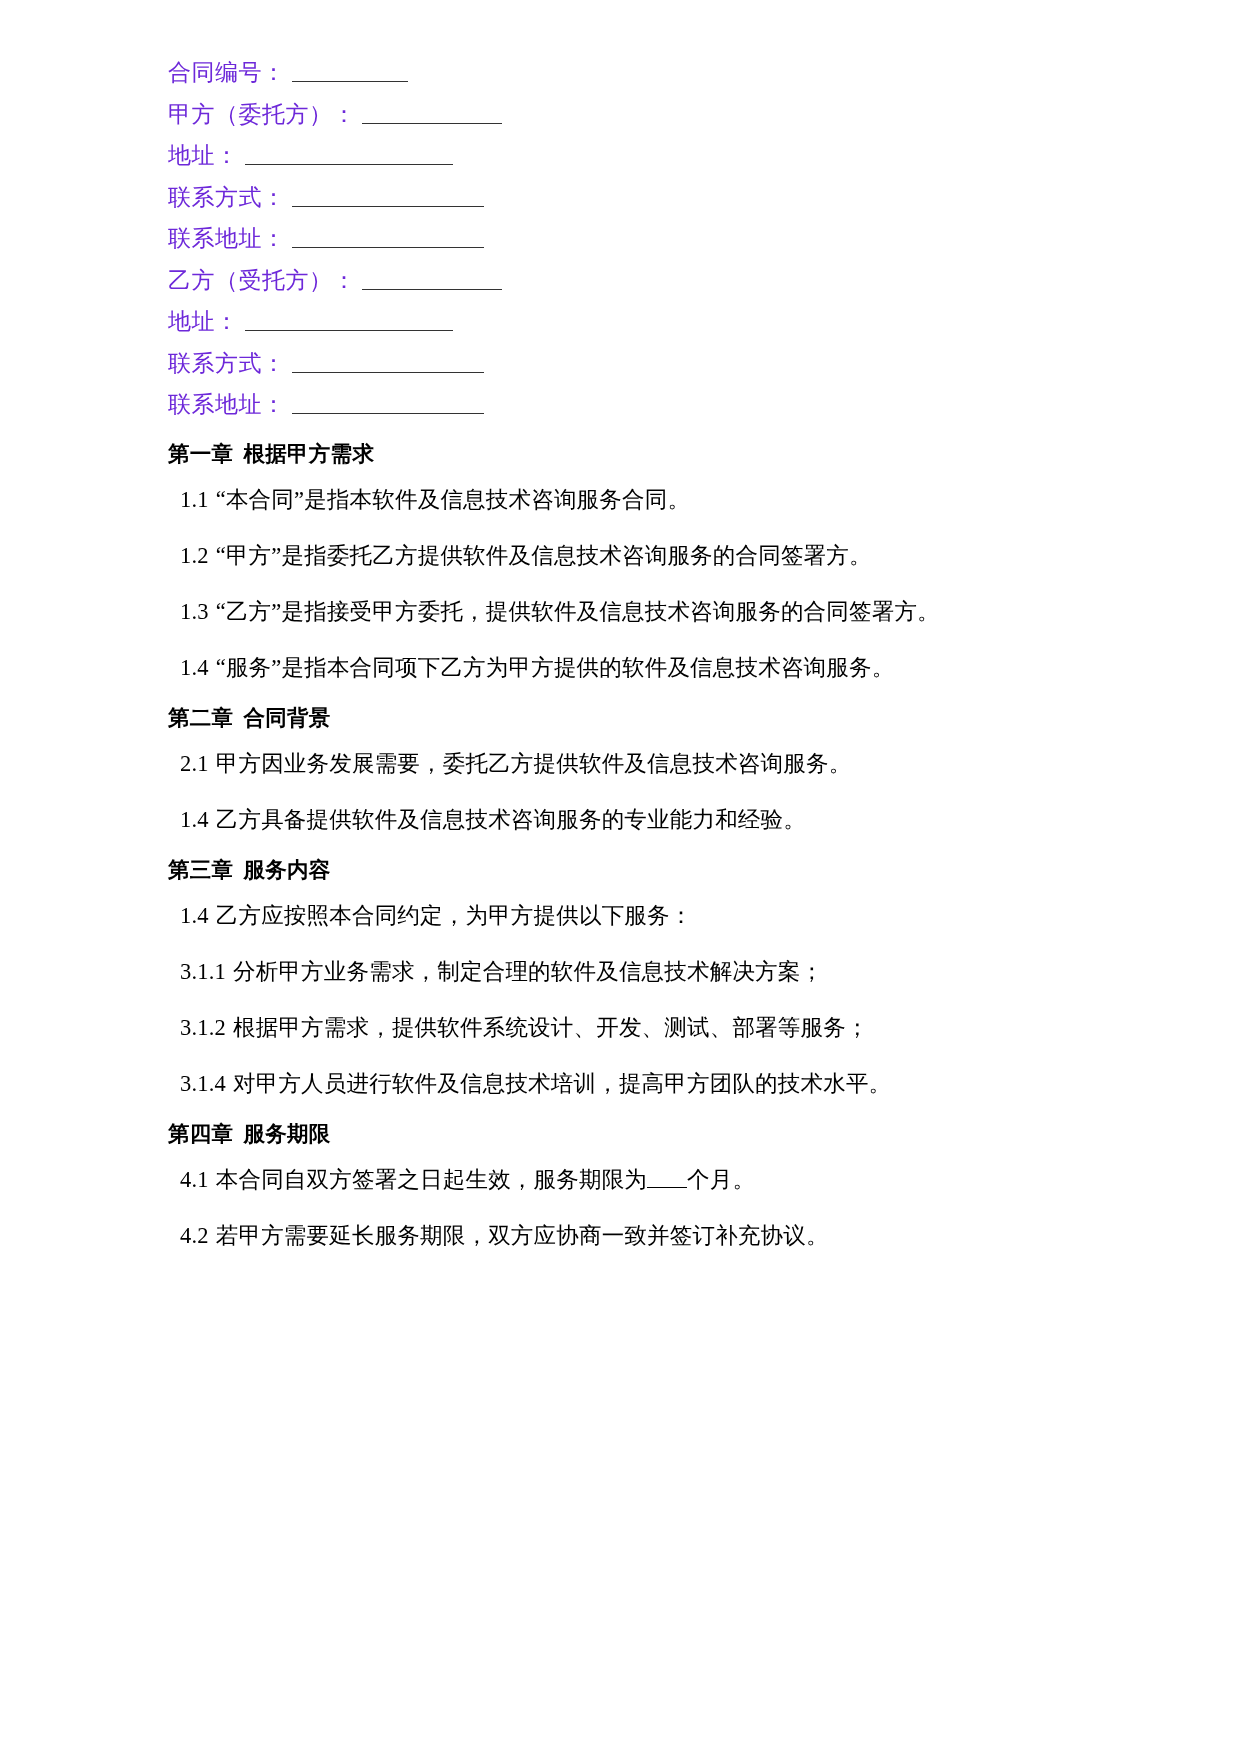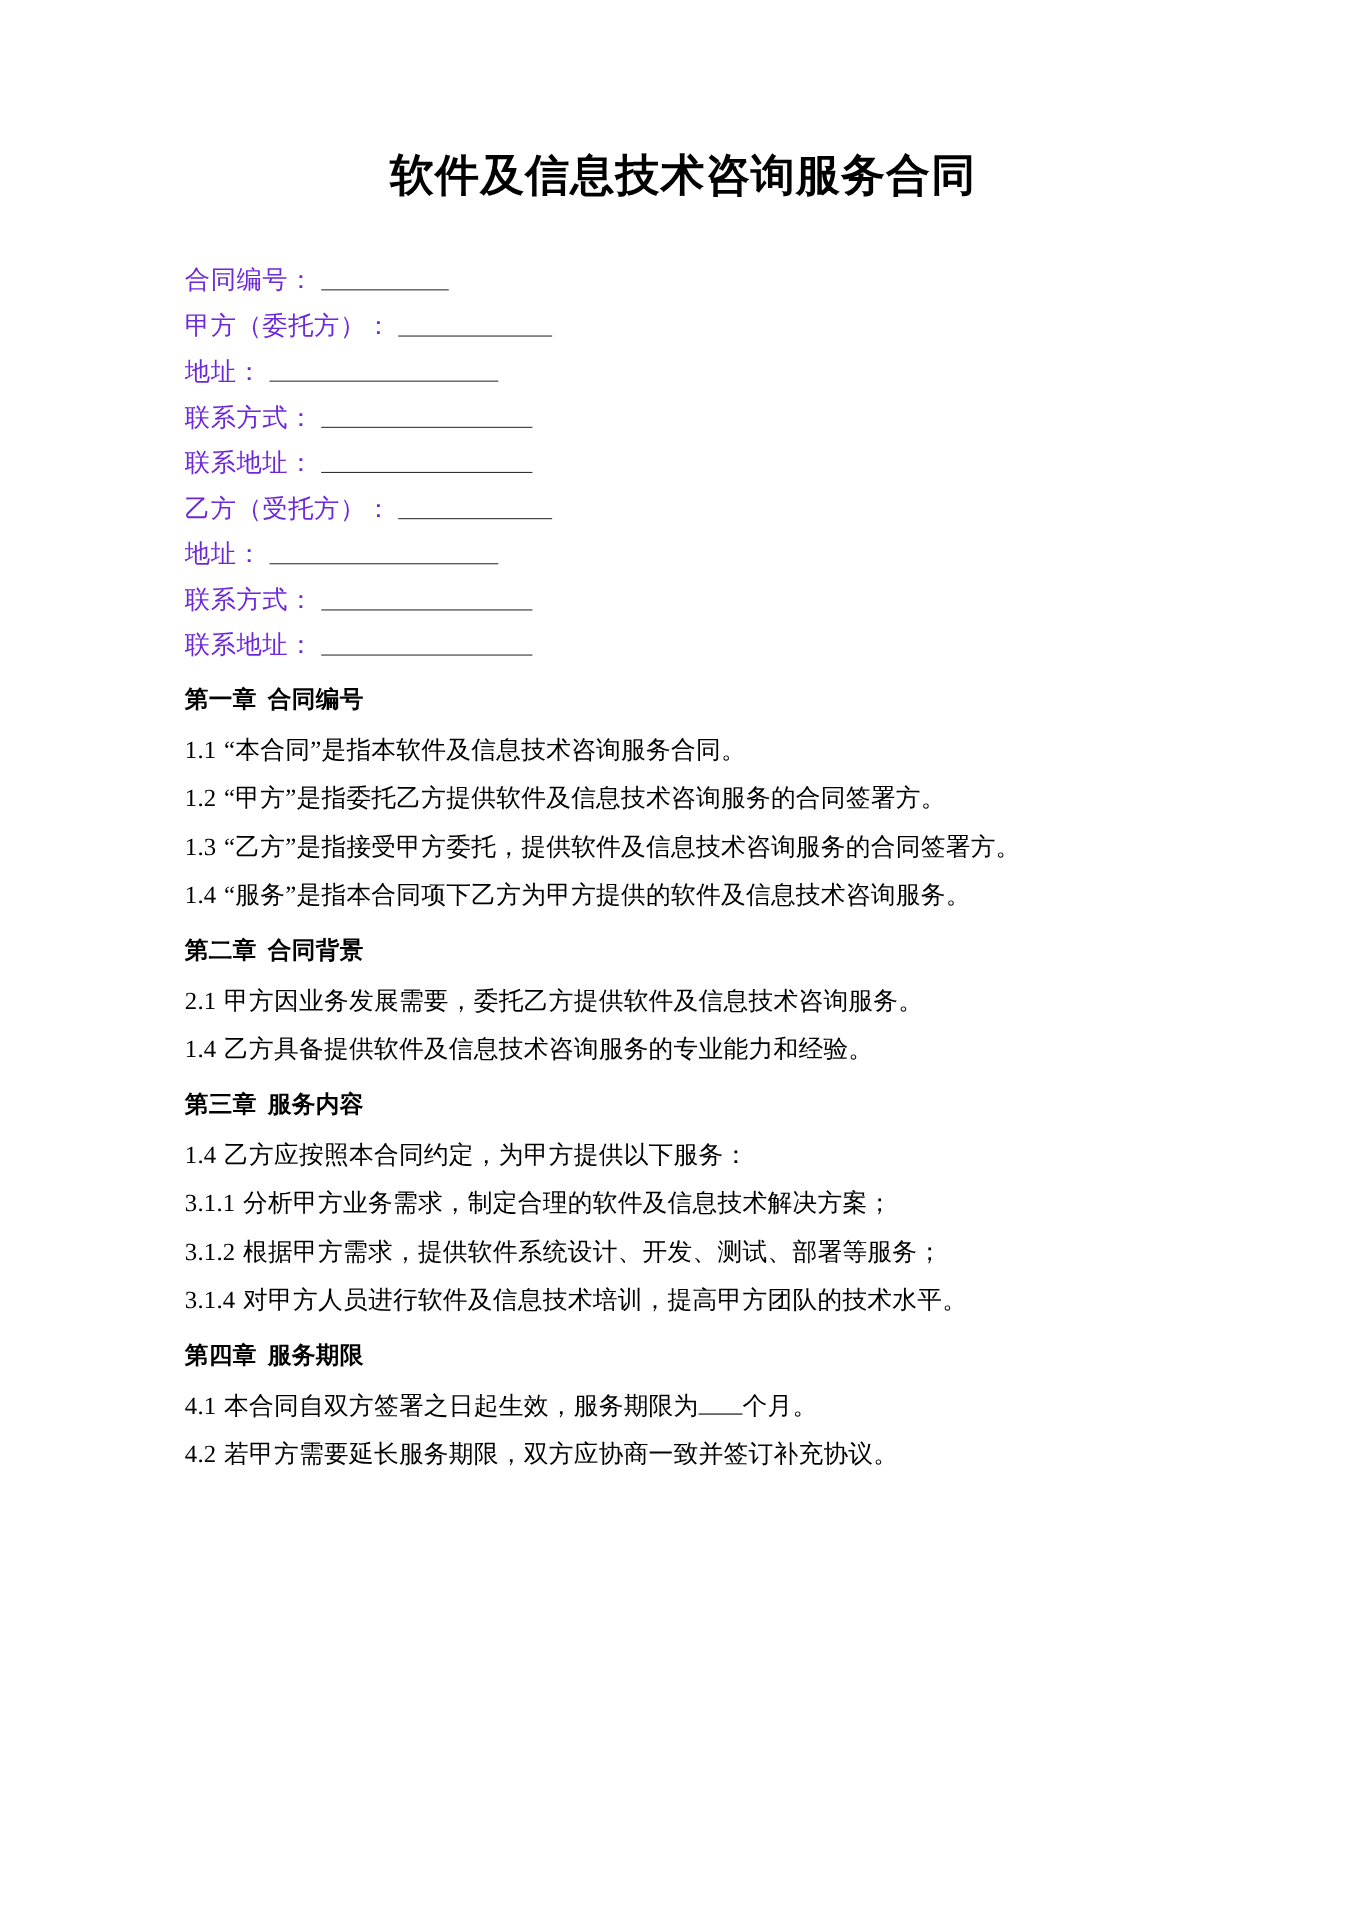--- a/index.html
+++ b/index.html
@@ -76,21 +76,21 @@
     letter-spacing: 0.3px;
   }
   .chapter .num { margin-right: 10px; }
 
   
   .clause {
     font-size: 22.5px;
     line-height: 44px;
     text-align: justify;
     text-justify: inter-ideograph;
-    margin: 0;
+    margin: 12px;
     letter-spacing: 0.2px;
   }
   .clause .num {
     margin-right: 7px;
     font-family: "Liberation Serif", "DejaVu Serif", serif;
   }
   .inline-blank {
     display: inline-block;
     border-bottom: 1.8px solid #000;
     width: 40px;
@@ -99,21 +99,20 @@
   }
   .sp-top-1 { margin-top: 9px; }
   .sp-top-2 { }
 </style>
 </head>
 <body>
 
 <div class="page">
   <div class="doc-body">
 
-    <h1 class="doc-title">软件及信息技术咨询服务合同</h1>
 
     <div class="fields">
 
       <div class="field-line">
         <span class="field-label">合同编号：</span><span class="blank w1"></span>
       </div>
 
       <div class="field-line">
         <span class="field-label">甲方（委托方）：</span><span class="blank w2"></span>
       </div>
@@ -142,21 +141,21 @@
         <span class="field-label">联系方式：</span><span class="blank w4"></span>
       </div>
 
       <div class="field-line">
         <span class="field-label">联系地址：</span><span class="blank w4"></span>
       </div>
 
     </div>
 
     <div class="chapter">
-      <span class="num">第一章</span><span>合同编号</span>
+      <span class="num">第一章</span><span>根据甲方需求</span>
     </div>
     <p class="clause sp-top-1">
       <span class="num">1.1</span><span>“本合同”是指本软件及信息技术咨询服务合同。</span>
     </p>
     <p class="clause">
       <span class="num">1.2</span><span>“甲方”是指委托乙方提供软件及信息技术咨询服务的合同签署方。</span>
     </p>
     <p class="clause">
       <span class="num">1.3</span><span>“乙方”是指接受甲方委托，提供软件及信息技术咨询服务的合同签署方。</span>
     </p>

